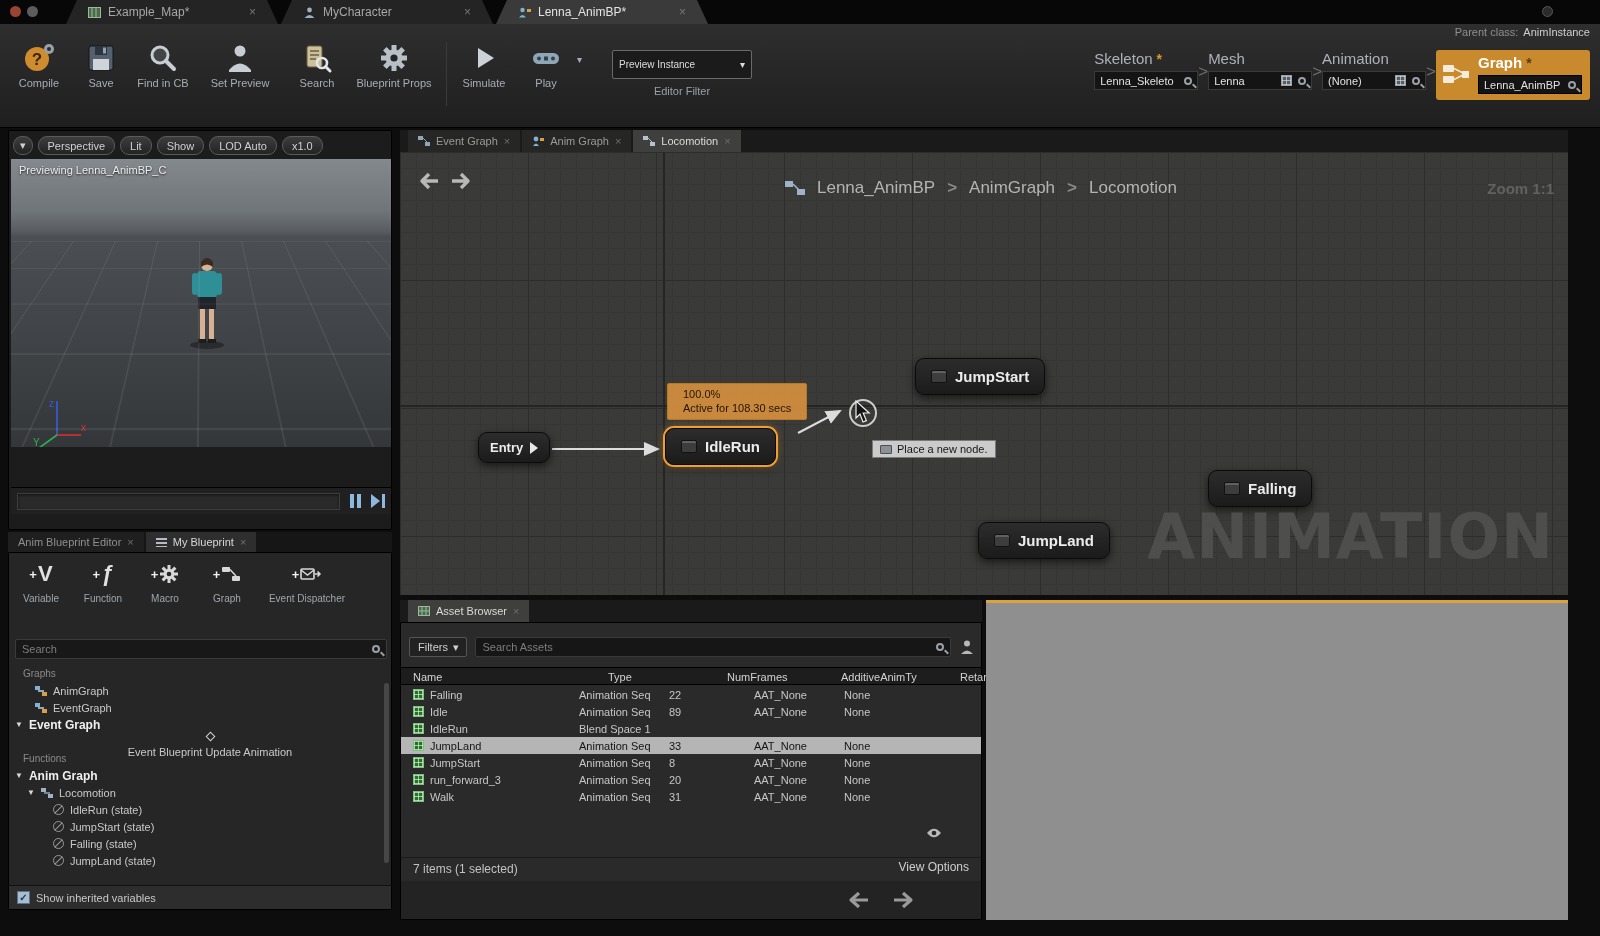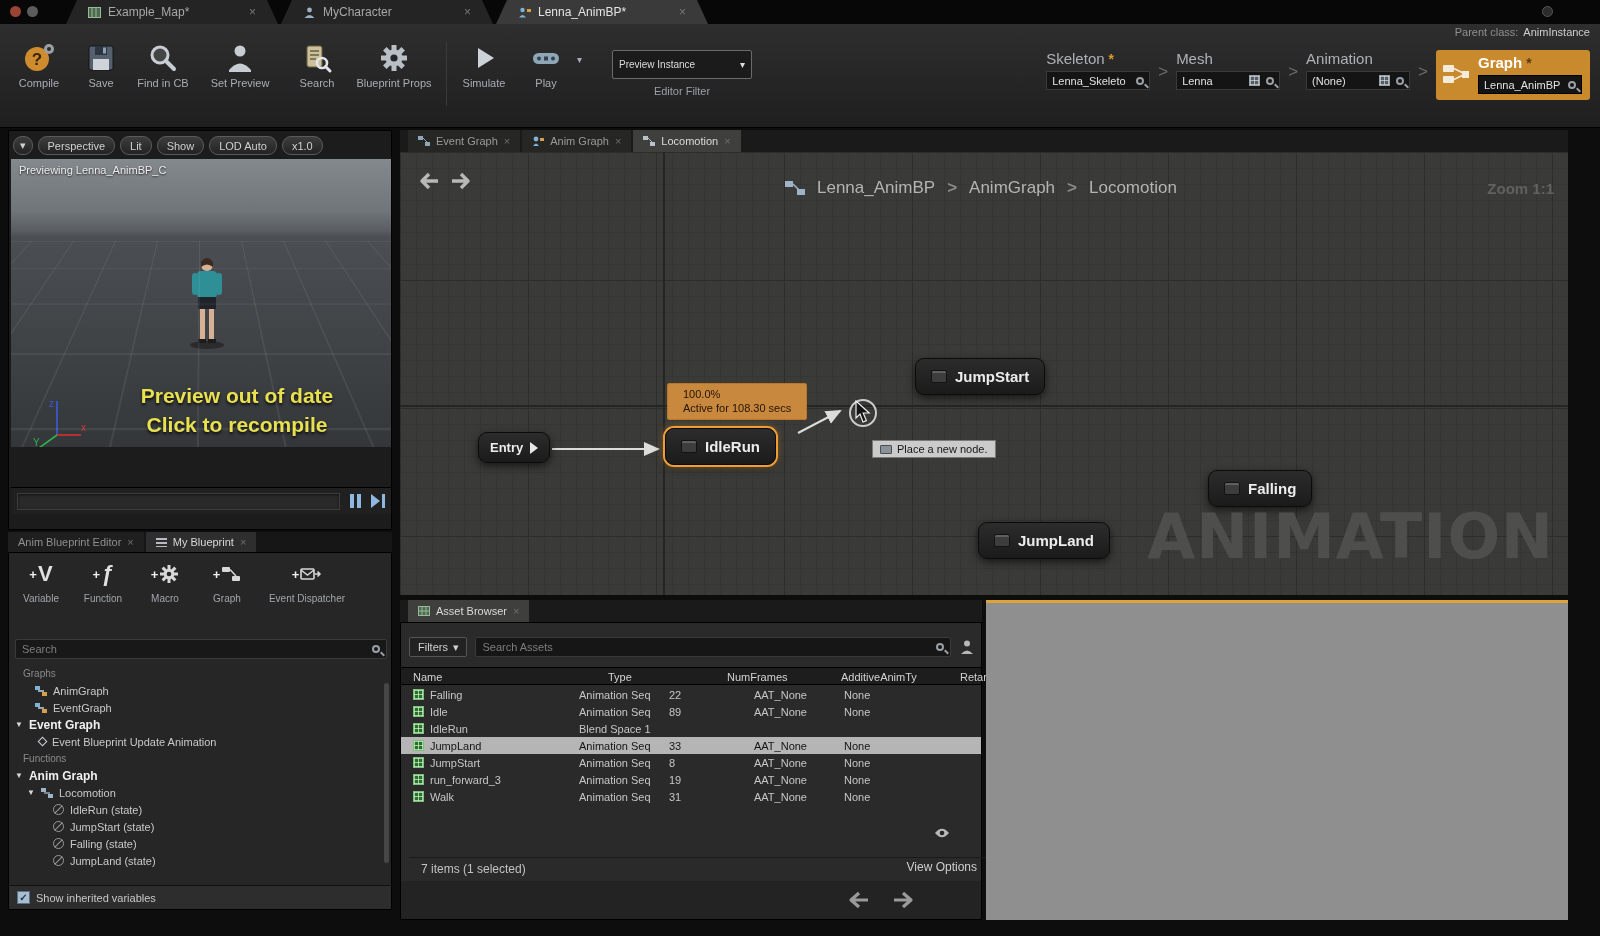--- a/index.html
+++ b/index.html
@@ -35,21 +35,21 @@
   .tbtn .lbl { font-size:11px; color:#a8adb2; white-space:nowrap; }
   .tsep { width:1px; height:64px; background:#111; border-right:1px solid #3a3a3a; margin:2px 6px; }
   .caretbtn { color:#aab; font-size:10px; margin-top:14px; }
 
   #previewgroup { position:absolute; left:612px; top:26px; width:140px; }
   #previewbox { height:29px; background:#1b1b1b; border:1px solid #6a6a6a; border-radius:2px;
                 display:flex; align-items:center; justify-content:space-between; padding:0 6px; font-size:10px; color:#ddd; }
   #debugfilter { text-align:center; font-size:11px; color:#9aa0a6; margin-top:6px; }
 
   
-  #chain { position:absolute; right:10px; top:26px; display:flex; align-items:flex-start; gap:8px; }
+  #chain { position:absolute; right:10px; top:26px; display:flex; align-items:flex-start; }
   .chain-item { display:flex; flex-direction:column; gap:4px; }
   .chain-title { font-size:15px; color:#aeb2b6; display:flex; align-items:center; gap:4px; }
   .chain-title .star { color:#d89a2a; font-weight:bold; font-size:14px; }
   .chain-box { height:19px; background:#141414; border:1px solid #3a3a3a; display:flex; align-items:center;
                gap:4px; padding:0 5px; font-size:11px; color:#e2e2e2; min-width:104px; }
   .chain-sep { color:#6e6e6e; font-size:17px; margin-top:12px; }
   #chain-graph { background:#c98a2e; border-radius:3px; padding:4px 8px 6px 6px; display:flex; gap:8px; align-items:center; }
   #chain-graph .chain-title { color:#fff; font-weight:bold; }
   #chain-graph .star { color:#5a3a10; }
   #chain-graph .chain-box { border-color:#000; }
@@ -172,21 +172,21 @@
                display:flex; align-items:center; padding:0 6px; }
   #ab-search input { flex:1; background:transparent; border:none; outline:none; color:#cfcfcf; font-size:11px; font-family:inherit; }
   #ab-head { position:absolute; left:0; top:44px; width:580px; height:18px; background:#1d1d1d; border-top:1px solid #000; border-bottom:1px solid #000; }
   .agrid { display:grid; grid-template-columns:166px 90px 85px 90px 117px; align-items:center; padding-left:12px; }
   #ab-head .agrid { height:18px; font-size:11px; color:#d2d2d2; }
   .arow { height:17px; font-size:11px; color:#c6c6c6; }
   .arow.sel { background:#b5b5b5; color:#141414; }
   .acell-name { display:flex; align-items:center; gap:6px; overflow:hidden; }
   .acell-frames { text-align:left; padding-right:20px; }
   #ab-rows { position:absolute; left:0; top:63px; width:580px; }
-  #ab-foot { position:absolute; left:8px; top:234px; width:580px; height:22px; border-top:1px solid #1a1a1a;
+  #ab-foot { position:absolute; left:0; top:234px; width:580px; height:22px; border-top:1px solid #1a1a1a;
              display:flex; align-items:center; padding:0 12px; font-size:12px; color:#c2c2c2; }
   #viewopts { margin-left:auto; display:flex; align-items:center; gap:22px; color:#cfcfcf;flex-direction:column; }
   #ab-bottom { position:absolute; left:0; top:258px; width:580px; height:38px; background:#232323;
                display:flex; align-items:center; justify-content:center; gap:22px; padding-left:380px; }
 
   
   #graypanel { position:absolute; left:986px; top:600px; width:582px; height:320px; background:#8f8f8f; border-top:3px solid #dca33a; }
 
   .tclose { cursor:default; }
   input::placeholder { color:#7d7d7d; }
@@ -391,24 +391,20 @@
       <rect x="20" y="16" width="20" height="27" rx="4" fill="#2e8f96"></rect>
       <rect x="15" y="18" width="6" height="22" rx="3" fill="#2e8f96"></rect>
       <rect x="39" y="18" width="6" height="22" rx="3" fill="#2e8f96"></rect>
       <rect x="21" y="42" width="18" height="12" fill="#20242a"></rect>
       <rect x="23" y="54" width="5" height="30" fill="#d8b094"></rect>
       <rect x="32" y="54" width="5" height="30" fill="#d8b094"></rect>
       <rect x="21" y="84" width="8" height="4" fill="#1c1c1c"></rect>
       <rect x="31" y="84" width="8" height="4" fill="#1c1c1c"></rect>
     </svg>
 
-    <div id="vp-warn">
-      <div>Preview out of date</div>
-      <div>Click to recompile</div>
-    </div>
 
     <svg style="position:absolute;left:20px;top:232px;" width="56" height="62" viewBox="0 0 56 62">
       <line x1="26" y1="44" x2="26" y2="10" stroke="#3a5ae0" stroke-width="1.6"></line>
       <text x="18" y="16" fill="#3a5ae0" font-size="10">z</text>
       <line x1="26" y1="44" x2="50" y2="44" stroke="#d83030" stroke-width="1.6"></line>
       <text x="50" y="40" fill="#d83030" font-size="10">x</text>
       <line x1="26" y1="44" x2="8" y2="57" stroke="#2fb050" stroke-width="1.6"></line>
       <text x="2" y="55" fill="#2fb050" font-size="10">Y</text>
     </svg>
   </div>
@@ -508,21 +504,21 @@
         <span>AnimGraph</span>
       </div>
     <div class="trow" style="padding-left:26px;">
         <span class="gph-ico"></span>
         <span>EventGraph</span>
       </div>
     <div class="trow tbold" style="padding-left:6px;">
         <span class="exp">▼</span>
         <span>Event Graph</span>
       </div>
-    <div class="trow" style="padding-left:30px;">
+    <div class="trow" style="padding-left:20px;flex-direction:column;">
         <span class="diamond"></span>
         <span>Event Blueprint Update Animation</span>
       </div>
     <div class="trow thead" style="padding-left:14px;">
         <span>Functions</span>
       </div>
     <div class="trow tbold" style="padding-left:6px;">
         <span class="exp">▼</span>
         <span>Anim Graph</span>
       </div>
@@ -750,21 +746,21 @@
       <span class="acell-frames">8</span>
       <span>AAT_None</span>
       <span>None</span>
     </div>
     <div class="arow agrid">
       <span class="acell-name">
           <span class="sheet-ico"></span>
           <span>run_forward_3</span>
         </span>
       <span>Animation Seq</span>
-      <span class="acell-frames">19</span>
+      <span class="acell-frames">20</span>
       <span>AAT_None</span>
       <span>None</span>
     </div>
     <div class="arow agrid">
       <span class="acell-name">
           <span class="sheet-ico"></span>
           <span>Walk</span>
         </span>
       <span>Animation Seq</span>
       <span class="acell-frames">31</span>

